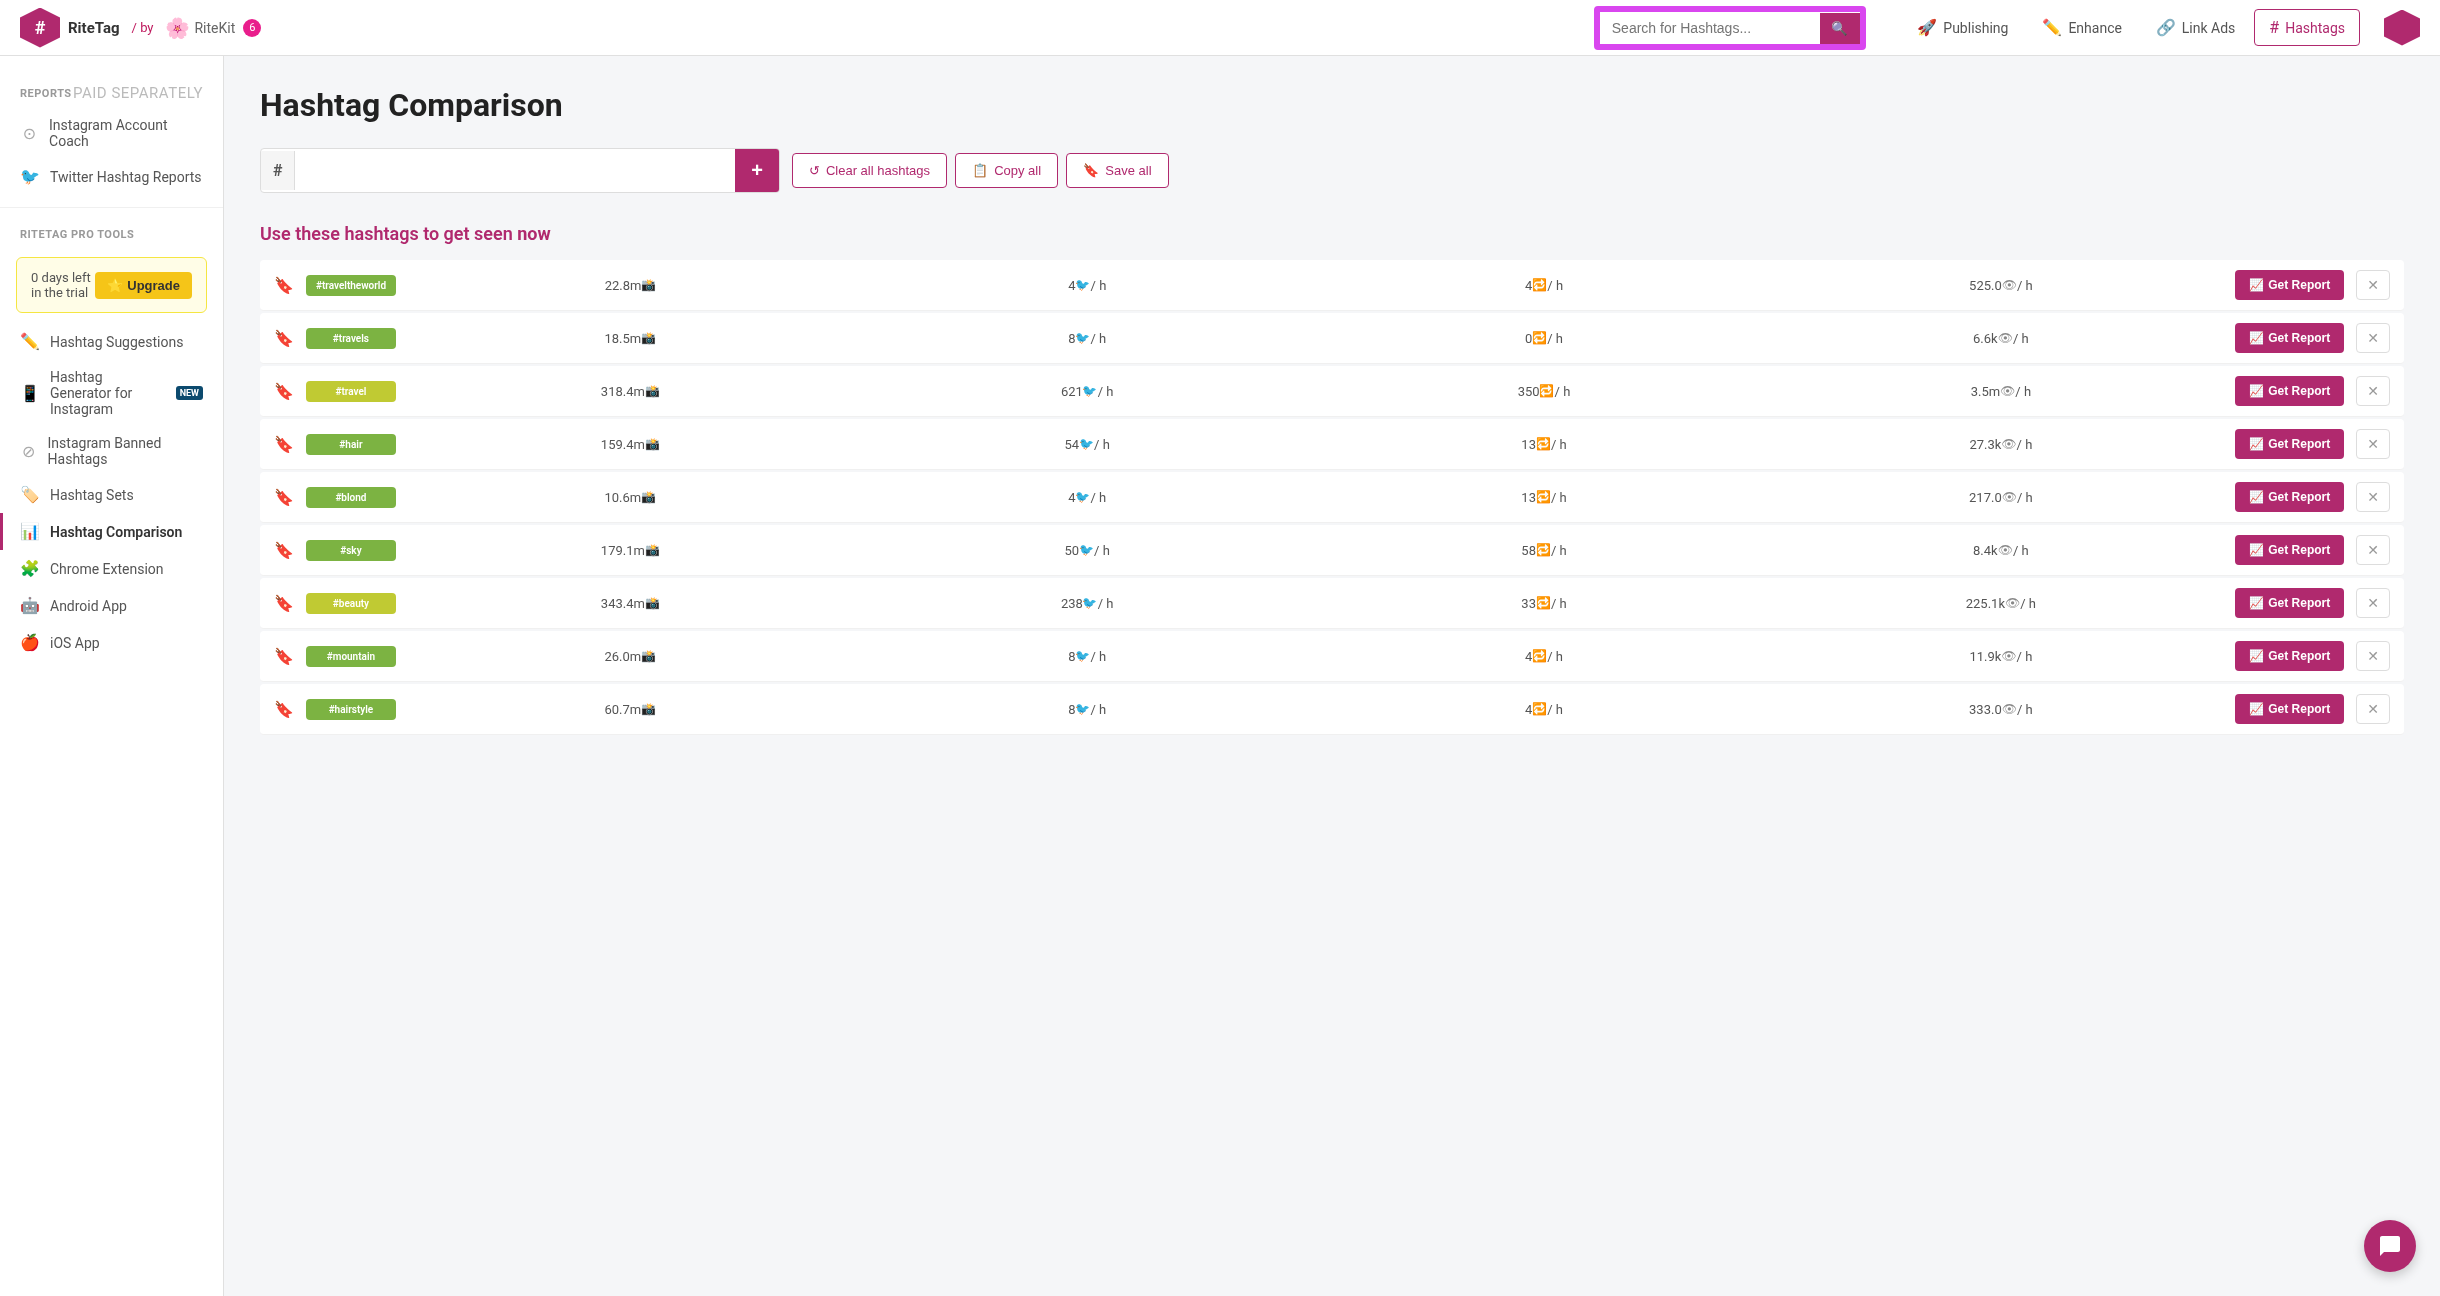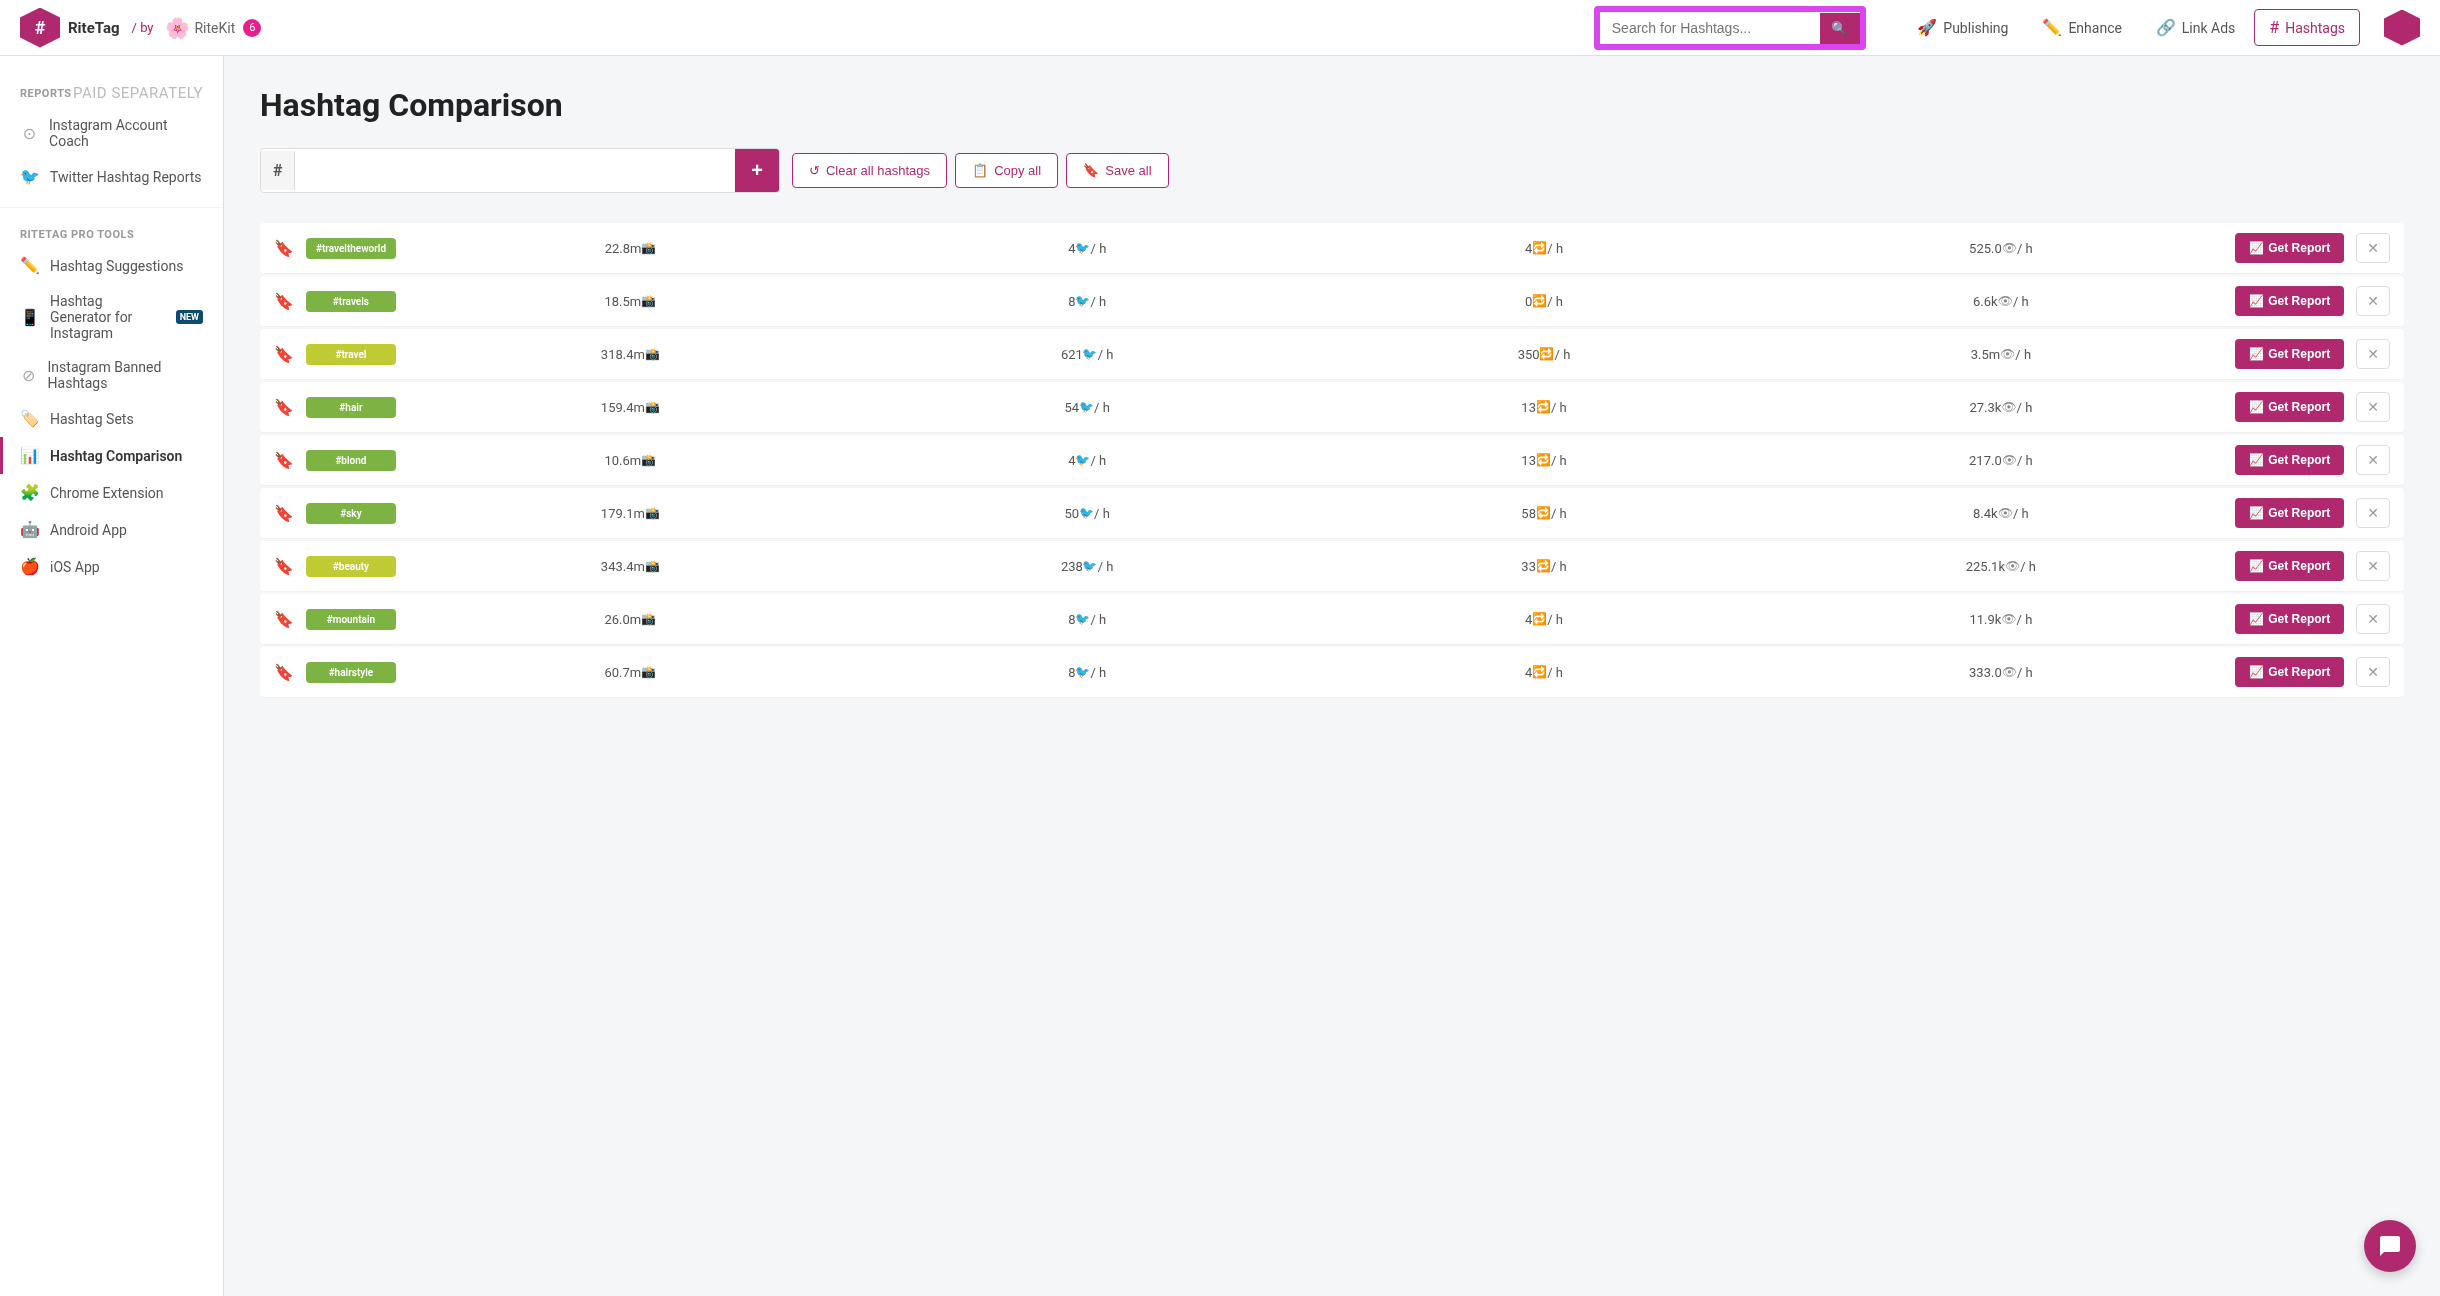--- a/index.html
+++ b/index.html
@@ -258,20 +258,30 @@
       <span class="sidebar-icon">🐦</span>
       <span>Twitter Hashtag Reports</span>
     </a>
 
     <div class="sidebar-divider"></div>
 
     <div class="sidebar-section-header">
       <span class="sidebar-section-label">RITETAG PRO TOOLS</span>
     </div>
 
+    <div class="trial-box">
+      <span class="trial-text">
+        <span>0</span>
+        <span> </span><span>days left in the trial</span>
+      </span>
+      <button class="upgrade-btn">
+        <span>⭐</span>
+        <span>Upgrade</span>
+      </button>
+    </div>
 
     <a class="sidebar-item">
       <span class="sidebar-icon">✏️</span>
       <span>Hashtag Suggestions</span>
     </a>
     <a class="sidebar-item">
       <span class="sidebar-icon">📱</span>
       <span>Hashtag Generator for Instagram</span>
       <span class="new-badge">NEW</span>
     </a>
@@ -319,20 +329,23 @@
           <span>📋</span>
           <span>Copy all</span>
         </button>
         <button class="action-btn">
           <span>🔖</span>
           <span>Save all</span>
         </button>
       </div>
     </div>
 
+    <p class="section-title">
+      <span>Use these hashtags to get seen </span><span style="color:#b0296e; font-weight:700;">now</span>
+    </p>
 
     <div id="hashtag-list">
         <div class="hashtag-row">
     <span class="bookmark-icon">🔖</span>
     <span class="hashtag-tag tag-green">#traveltheworld</span>
     <span class="stat">
       <span>22.8m</span>
       <span class="stat-icon">📸</span>
     </span>
     <span class="stat">

